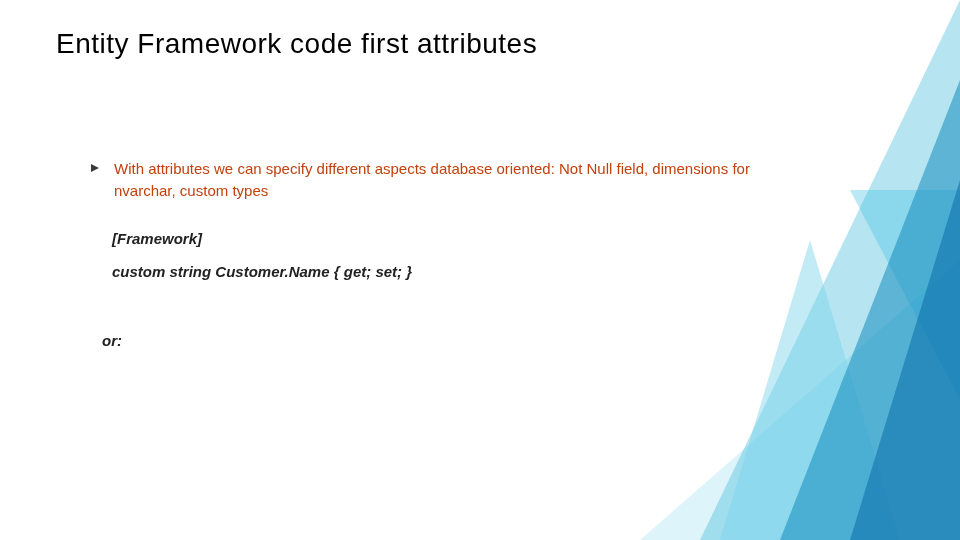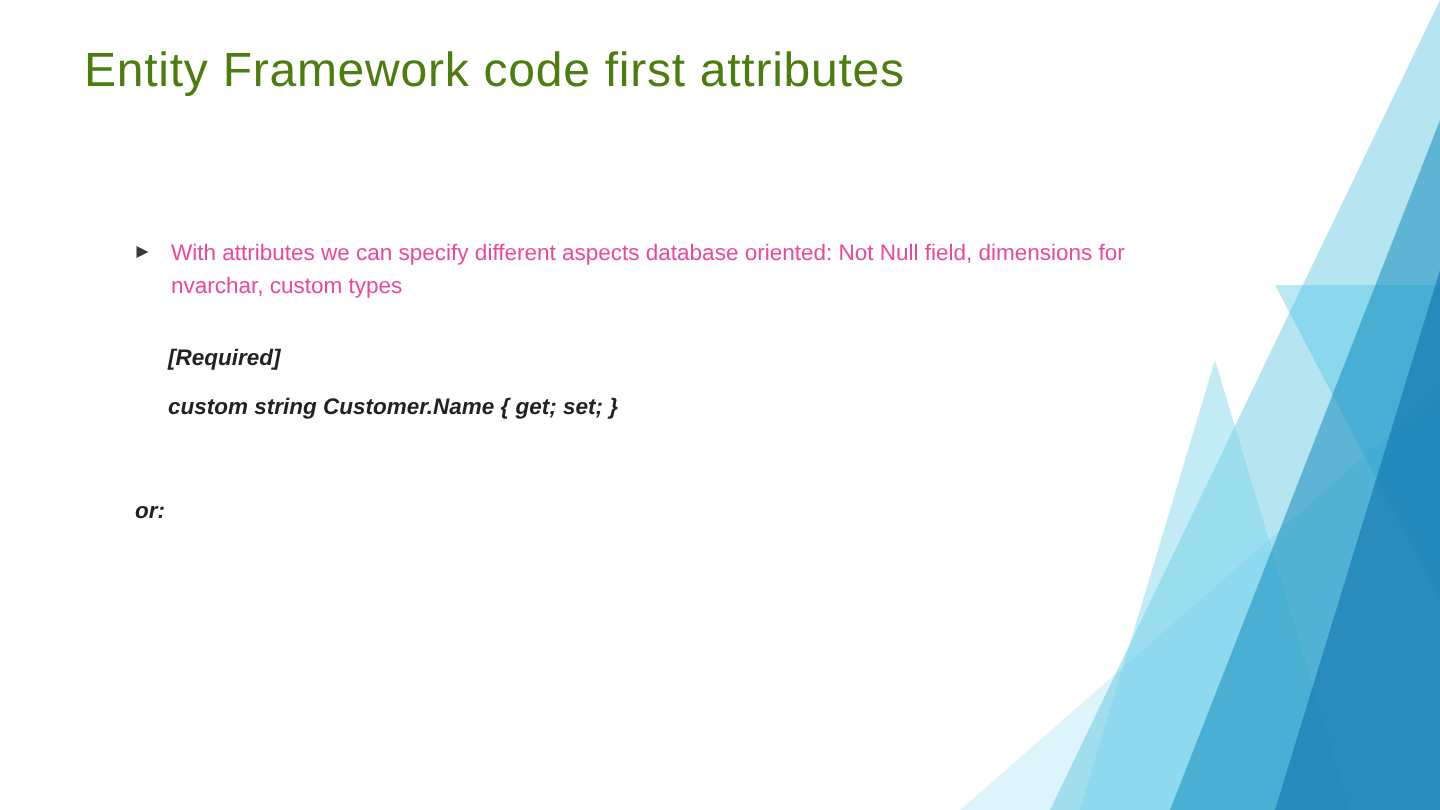--- a/index.html
+++ b/index.html
@@ -7,58 +7,58 @@
   .slide {
     position: relative;
     width: 960px;
     height: 540px;
     background: #ffffff;
   }
   .title {
     position: absolute;
     top: 28px;
     left: 56px;
-    font-size: 32px;
+    font-size: 28px;
     font-weight: 400;
-    color: #4d7c0f;
+    color: #000000;
     letter-spacing: 0.5px;
   }
   .bullet-row {
     position: absolute;
     top: 158px;
     left: 90px;
     right: 180px;
     display: flex;
     align-items: flex-start;
     gap: 14px;
   }
   .bullet-icon {
     flex: 0 0 auto;
     margin-top: 5px;
   }
   .bullet-icon svg { display: block; }
   .bullet-text {
     font-size: 15px;
     line-height: 1.45;
-    color: #ec4899;
+    color: #c2410c;
   }
   .code-block {
     position: absolute;
     top: 222px;
     left: 112px;
     font-size: 15px;
     font-style: italic;
     font-weight: 700;
     color: #222;
     line-height: 2.2;
   }
   .or-label {
     position: absolute;
     top: 332px;
-    left: 90px;
+    left: 102px;
     font-size: 15px;
     font-style: italic;
     font-weight: 700;
     color: #222;
   }
 
   
   .deco { position: absolute; pointer-events: none; }
   .tri1 { right: 0; bottom: 0; width: 0; height: 0;
           border-left: 260px solid transparent;
@@ -97,19 +97,19 @@
   <div class="bullet-row">
     <span class="bullet-icon">
       <svg width="10" height="10" viewBox="0 0 10 10">
         <polygon points="1,1 9,5 1,9" fill="#3a3a3a"></polygon>
       </svg>
     </span>
     <span class="bullet-text">With attributes we can specify different aspects database oriented: Not Null field, dimensions for nvarchar, custom types</span>
   </div>
 
   <div class="code-block">
-    <div>[Required]</div>
+    <div>[Framework]</div>
     <div>custom string Customer.Name { get; set; }</div>
   </div>
 
   <div class="or-label">or:</div>
 
 </div>
 
 </body></html>

